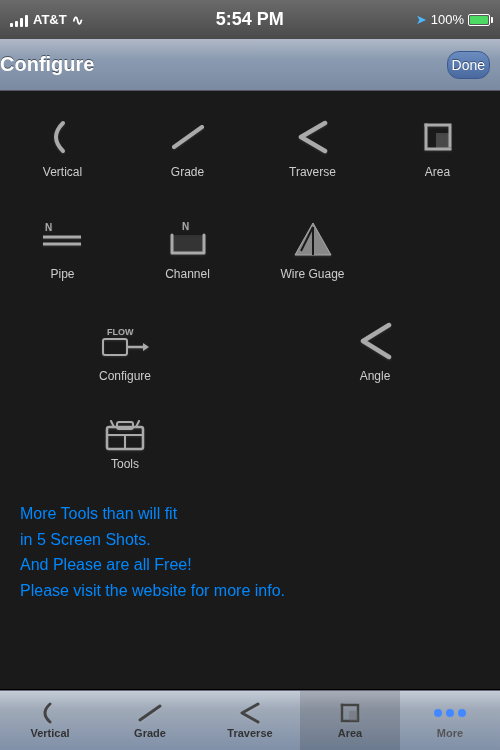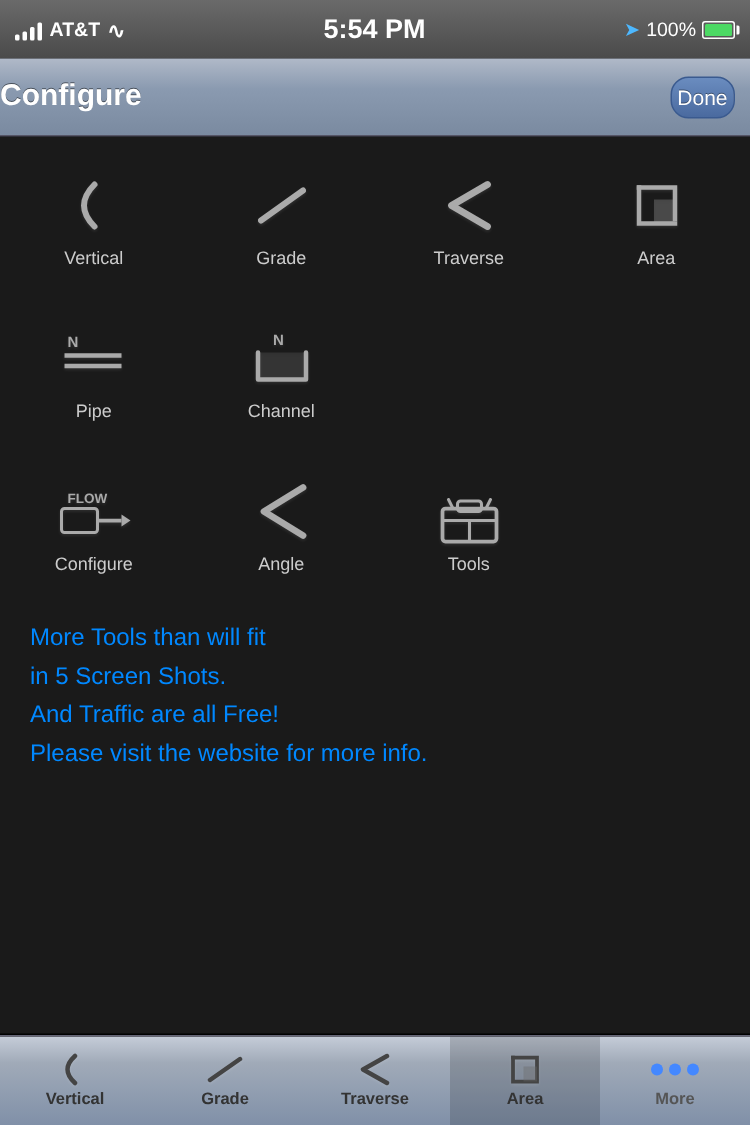--- a/index.html
+++ b/index.html
@@ -170,21 +170,21 @@
       font-size: 12px;
       text-align: center;
     }
 
     
     svg { filter: drop-shadow(0 1px 1px rgba(255,255,255,0.1)); }
 
     
     .icon-grid-row3 {
       display: grid;
-      grid-template-columns: repeat(4, 1fr);
+      grid-template-columns: repeat(2, 1fr);
       gap: 0;
       padding: 0;
     }
 
     
     .info-text {
       color: #0088ff;
       font-size: 16px;
       line-height: 1.6;
       padding: 20px 20px 10px;
@@ -328,20 +328,30 @@
     <div class="icon-cell">
       <div class="icon-img">
         <svg width="52" height="44" viewBox="0 0 52 44">
           <text x="20" y="13" fill="#aaa" font-size="10" font-weight="bold" font-family="Arial">N</text>
           <path d="M10 18 L10 36 L42 36 L42 18" stroke="#aaa" stroke-width="3" fill="rgba(100,100,100,0.3)" stroke-linecap="round" stroke-linejoin="round"></path>
         </svg>
       </div>
       <span class="icon-label">Channel</span>
     </div>
 
+    <div class="icon-cell">
+      <div class="icon-img">
+        <svg width="52" height="44" viewBox="0 0 52 44">
+          <polygon points="26,6 44,38 8,38" fill="#888" stroke="#aaa" stroke-width="1"></polygon>
+          <line x1="26" y1="10" x2="14" y2="34" stroke="#1a1a1a" stroke-width="2"></line>
+          <line x1="26" y1="10" x2="26" y2="38" stroke="#1a1a1a" stroke-width="2"></line>
+        </svg>
+      </div>
+      <span class="icon-label">Wire Guage</span>
+    </div>
 
   </div>
 
   <div class="icon-grid-row3" style="padding-top:4px;">
 
     <div class="icon-cell">
       <div class="icon-img">
         <svg width="52" height="44" viewBox="0 0 52 44">
           <text x="8" y="16" fill="#aaa" font-size="9" font-weight="bold" font-family="Arial">FLOW</text>
           <rect x="4" y="20" width="24" height="16" rx="2" fill="none" stroke="#aaa" stroke-width="2"></rect>
@@ -376,21 +386,21 @@
       </div>
       <span class="icon-label">Tools</span>
     </div>
 
     <div class="icon-cell"></div>
   </div>
 
   <div class="info-text">
     <div>More Tools than will fit</div>
     <div>in 5 Screen Shots.</div>
-    <div>And Traffic are all Free!</div>
+    <div>And Please are all Free!</div>
     <div>Please visit the website for more info.</div>
   </div>
 
 </div>
 
 <div id="tab-bar">
 
   <div class="tab-item">
     <div class="tab-icon">
       <svg width="28" height="22" viewBox="0 0 28 22">

